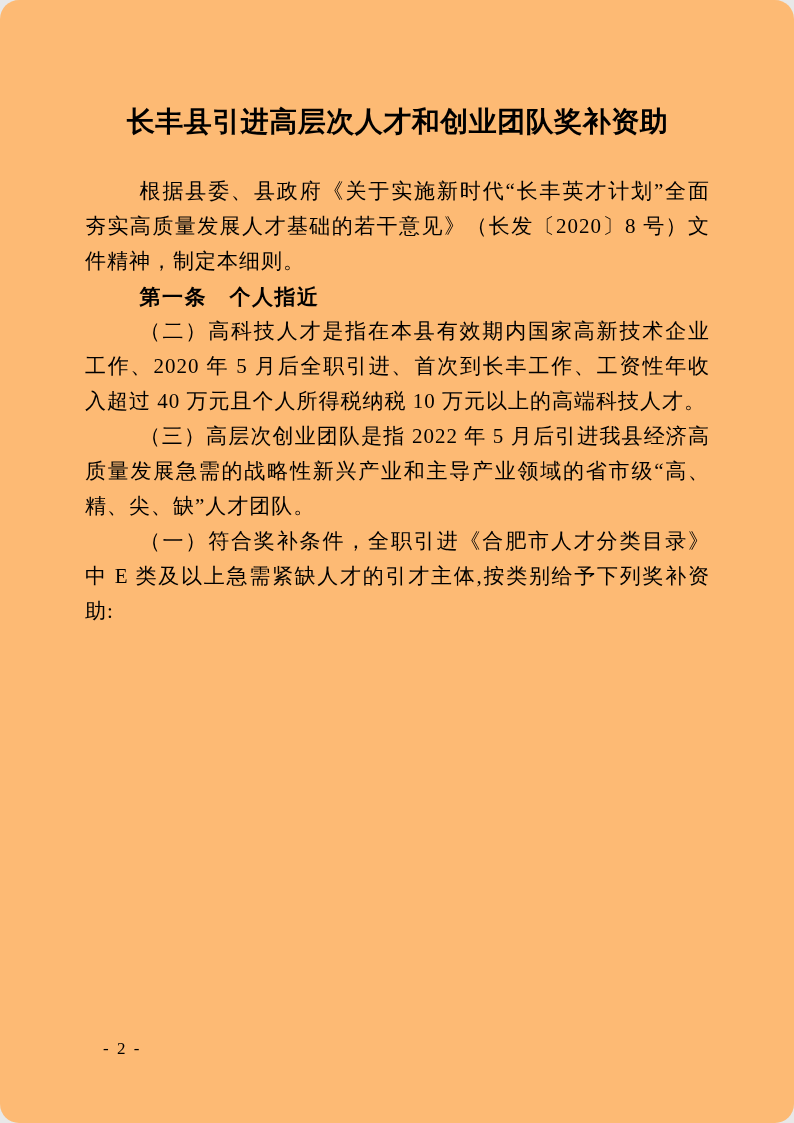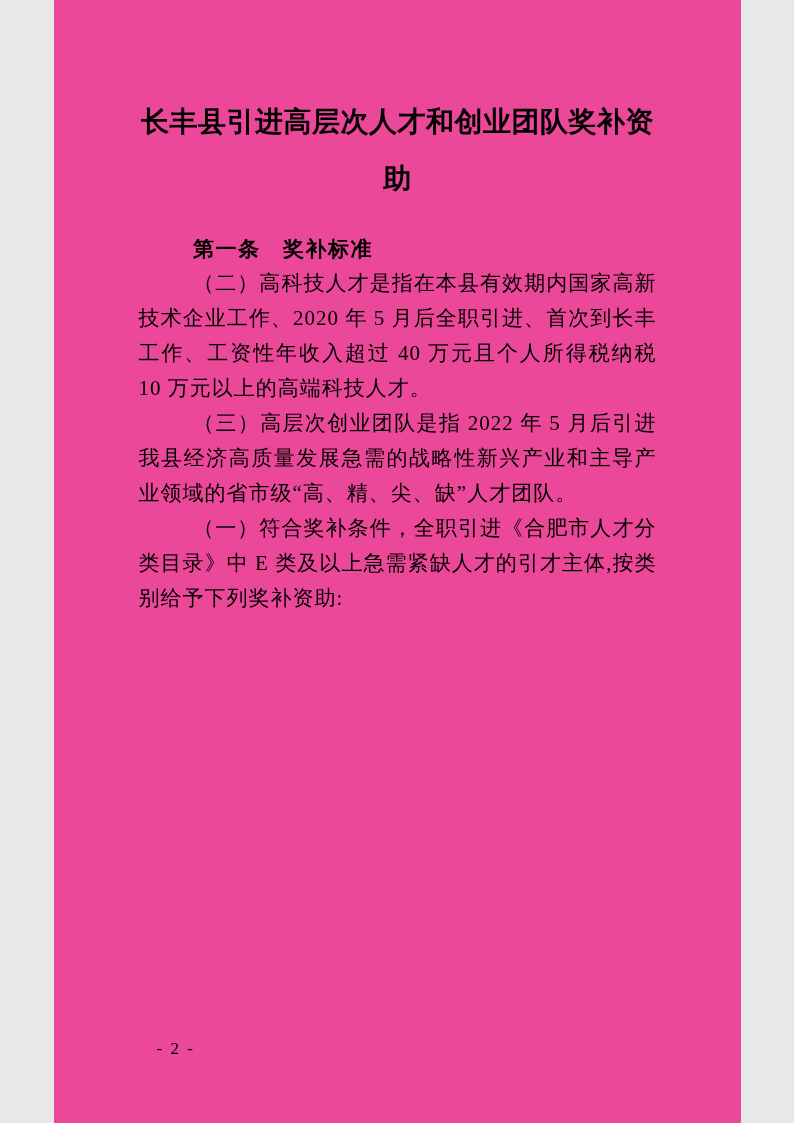--- a/index.html
+++ b/index.html
@@ -2,27 +2,28 @@
 <html lang="zh"><head>
 <meta charset="utf-8">
 <style>
   html, body {
     margin: 0;
     padding: 0;
     background: #e8e8e8;
   }
   .page {
     position: relative;
-    width: 687px;
+    width: 794px;
     height: 1123px;
     margin: 0 auto;
-    background: #ec4899;
+    background: #fdba74;
     color: #000000;
     font-family: "Liberation Serif", "DejaVu Serif", serif;
     overflow: hidden;
+    border-radius: 19px;
   }
   .content {
     padding: 93px 84px 0 85px;
   }
   .doc-title {
     margin: 0;
     font-size: 28px;
     line-height: 57px;
     font-weight: bold;
     text-align: center;
@@ -62,21 +63,22 @@
 <body>
 
 <div class="page">
   <div class="content">
 
     <h1 class="doc-title">
       <span class="title-line">长丰县引进高层次人才和创业团队奖补资助</span>
     </h1>
 
     <div class="body-text">
-      <p class="heading">第一条　奖补标准</p>
+      <p class="body">根据县委、县政府《关于实施新时代“长丰英才计划”全面夯实高质量发展人才基础的若干意见》（长发〔2020〕8 号）文件精神，制定本细则。</p>
+      <p class="heading">第一条　个人指近</p>
       <p class="body">（二）高科技人才是指在本县有效期内国家高新技术企业工作、2020 年 5 月后全职引进、首次到长丰工作、工资性年收入超过 40 万元且个人所得税纳税 10 万元以上的高端科技人才。</p>
       <p class="body">（三）高层次创业团队是指 2022 年 5 月后引进我县经济高质量发展急需的战略性新兴产业和主导产业领域的省市级“高、精、尖、缺”人才团队。</p>
       <p class="body">（一）符合奖补条件，全职引进《合肥市人才分类目录》中 E 类及以上急需紧缺人才的引才主体,按类别给予下列奖补资助:</p>
     </div>
   </div>
 
   <div class="page-number">- 2 -</div>
 </div>
 
 </body></html>

